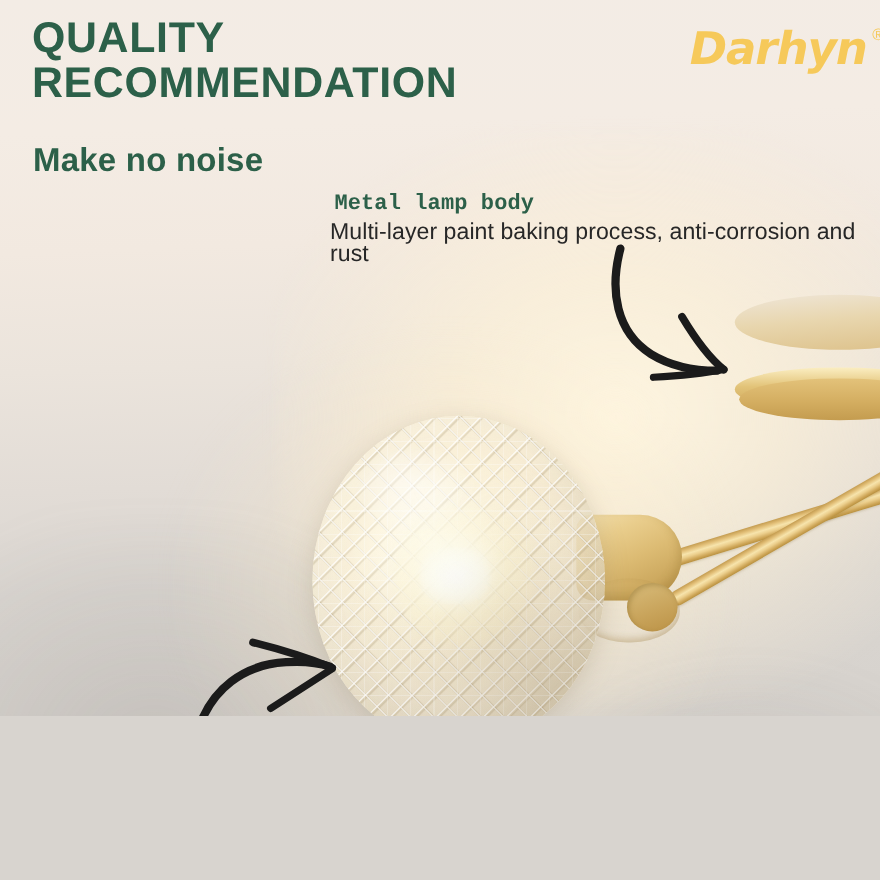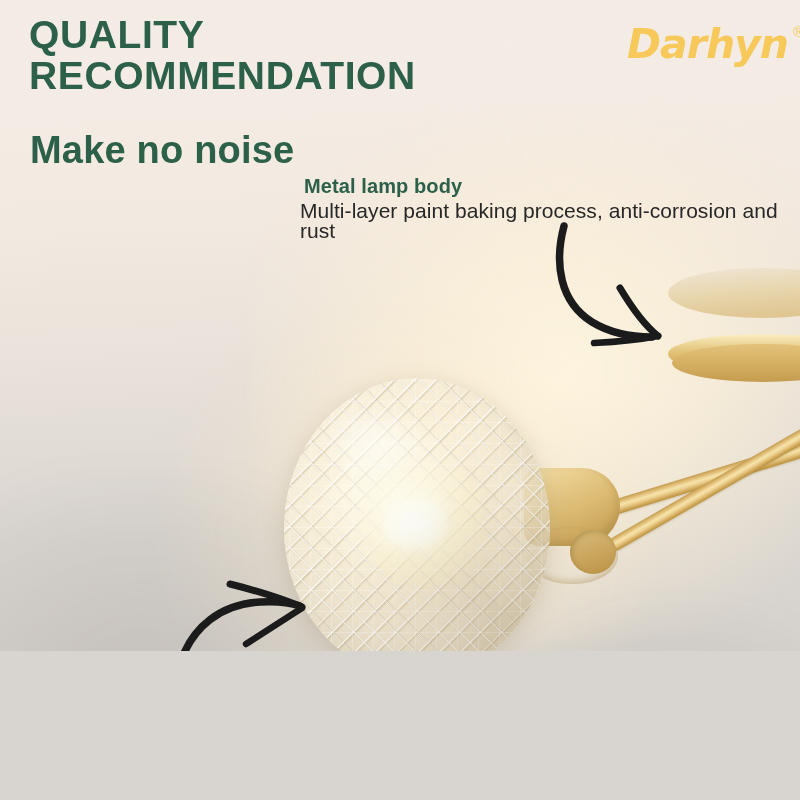--- a/index.html
+++ b/index.html
@@ -79,21 +79,21 @@
     font-size:39px;
     line-height:41px;
     letter-spacing:0.6px;
     white-space:pre-line;
   }
   .subhead {
     position:absolute;
     left:30px; top:129px;
     color:#2c6049;
     font-weight:bold;
-    font-size:38px;
+    font-size:30px;
     letter-spacing:0.2px;
   }
 
   
   .logo {
     position:absolute;
     left:588px; top:22px;
     display:flex;
     align-items:flex-start;
     margin-left:39px;
@@ -117,20 +117,21 @@
   }
 
   
   .callout { position:absolute; }
   .callout .c-title {
     color:#2c6049;
     font-weight:bold;
     font-size:20px;
     line-height:24px;
     letter-spacing:0.1px;
+    font-family:Liberation Mono, monospace;
   }
   .callout .c-desc {
     color:#272727;
     font-size:21px;
     line-height:20px;
     letter-spacing:0.05px;
     margin-top:3px;
   }
   #callout-metal { left:304px; top:174px; }
   #callout-metal .c-desc { margin-left:-4px; }

